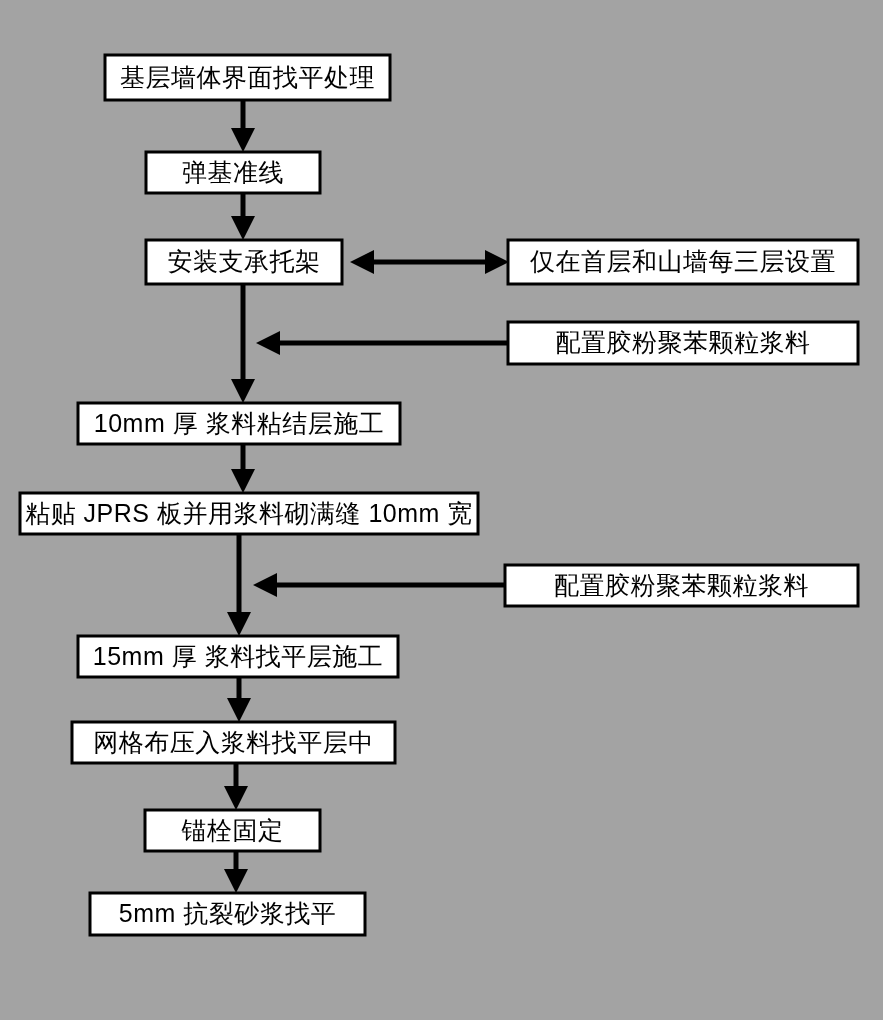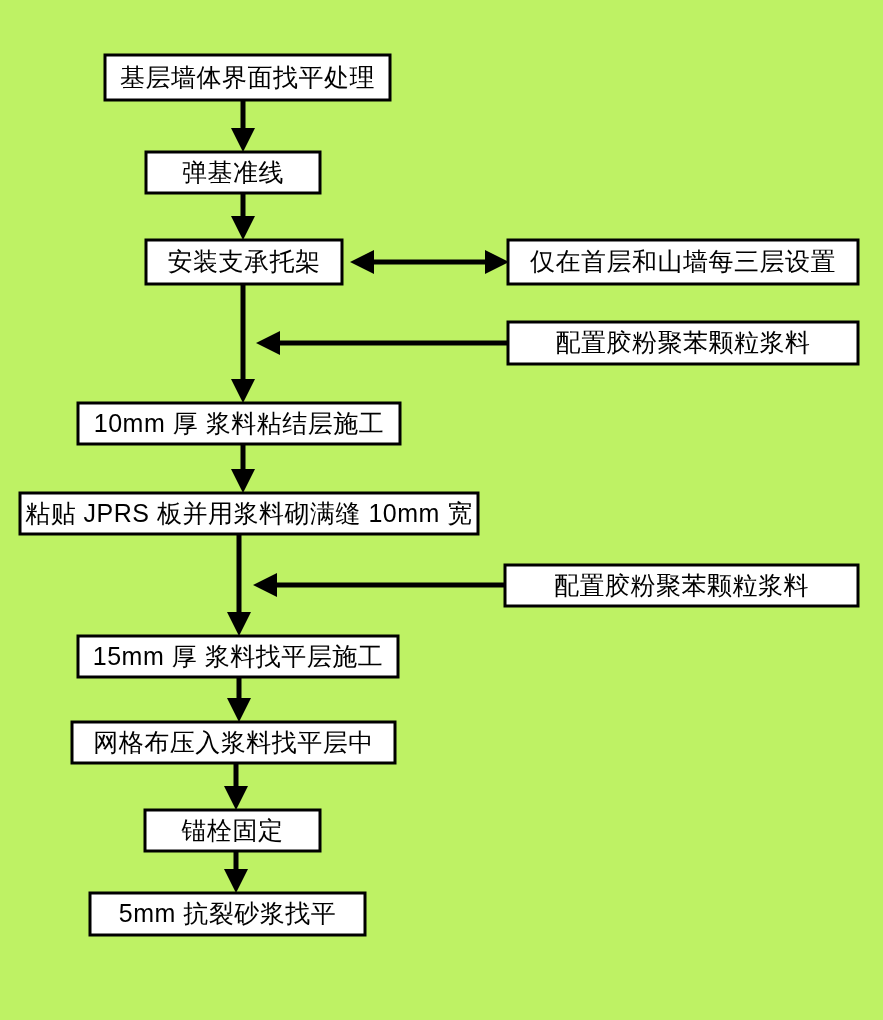--- a/index.html
+++ b/index.html
@@ -10,21 +10,21 @@
   body {
     width: 883px;
     height: 1020px;
     font-family: "Liberation Sans", "DejaVu Sans", sans-serif;
     overflow: hidden;
   }
   #flowchart-root {
     position: relative;
     width: 883px;
     height: 1020px;
-    background: #bef264;
+    background: #a3a3a3;
   }
   svg#flow-svg {
     position: absolute;
     left: 0;
     top: 0;
     width: 883px;
     height: 1020px;
   }
   .node-box {
     fill: #ffffff;

